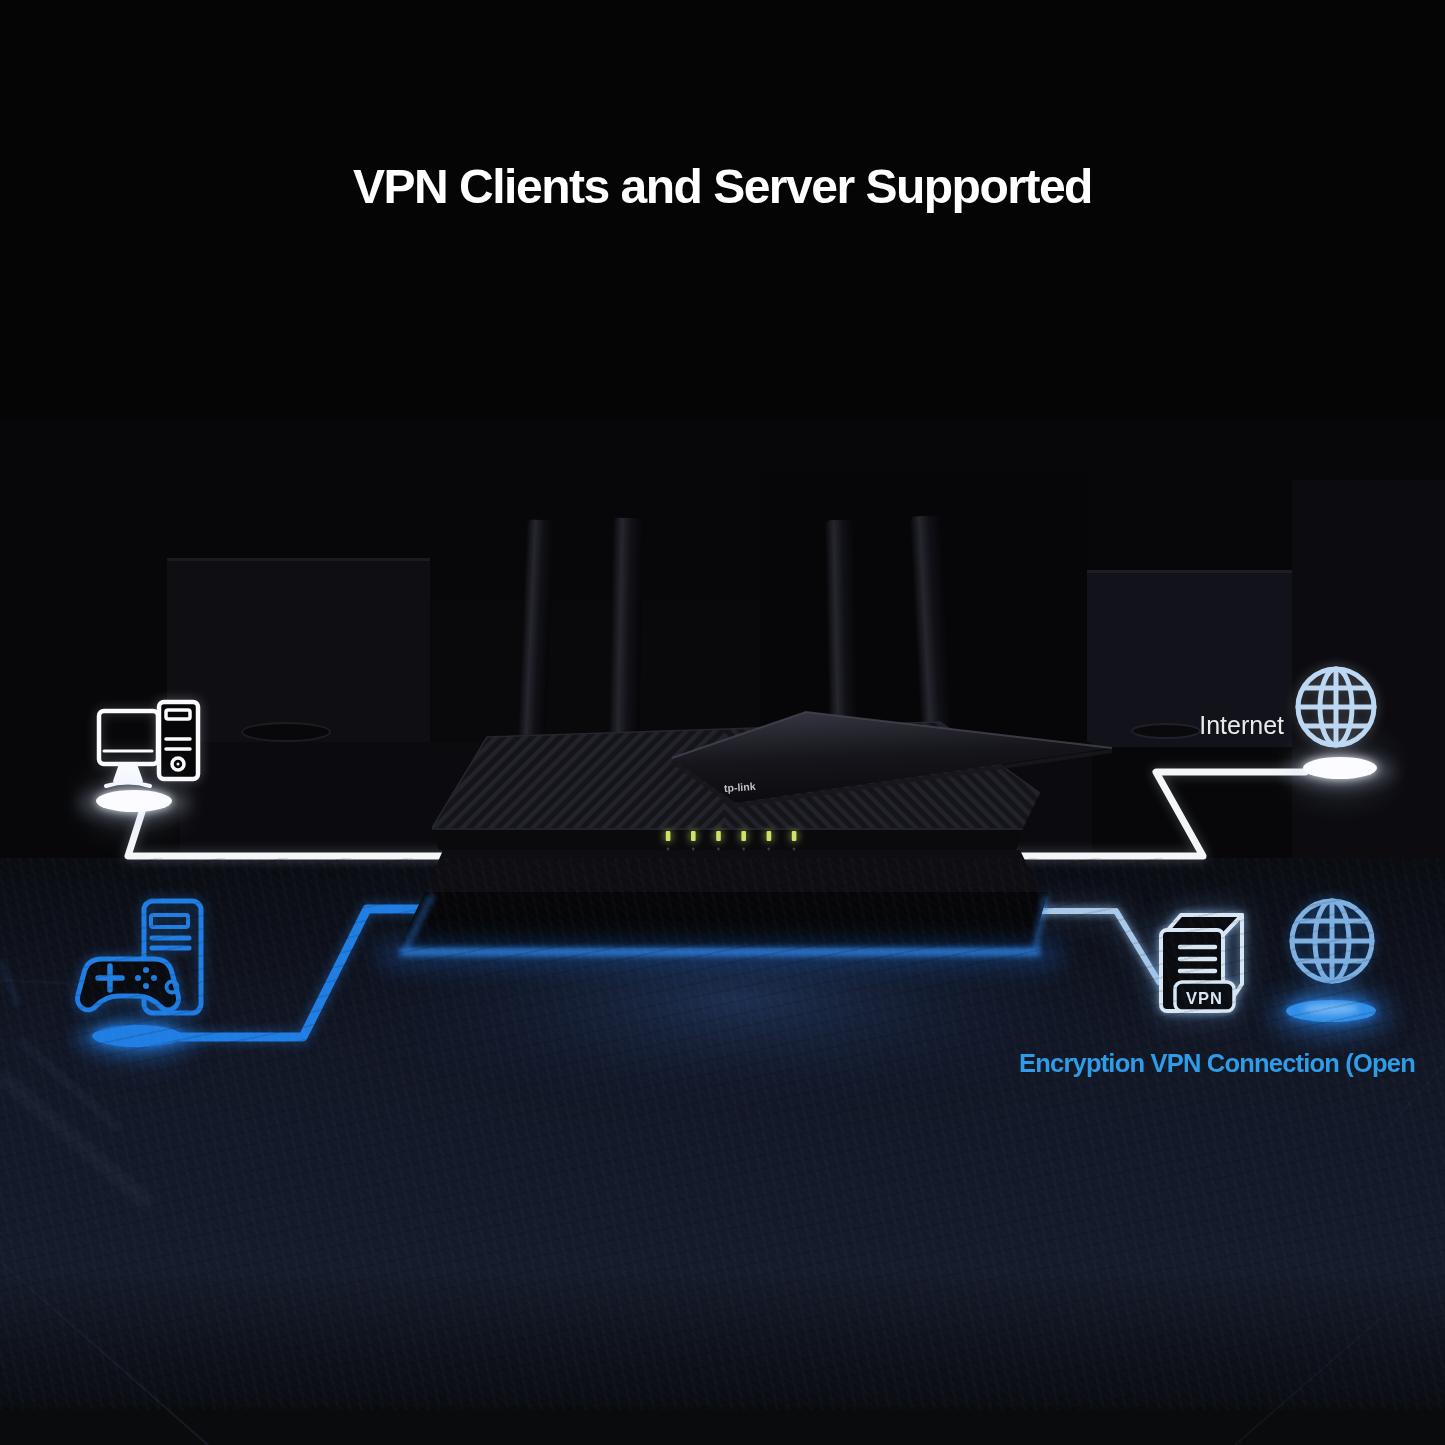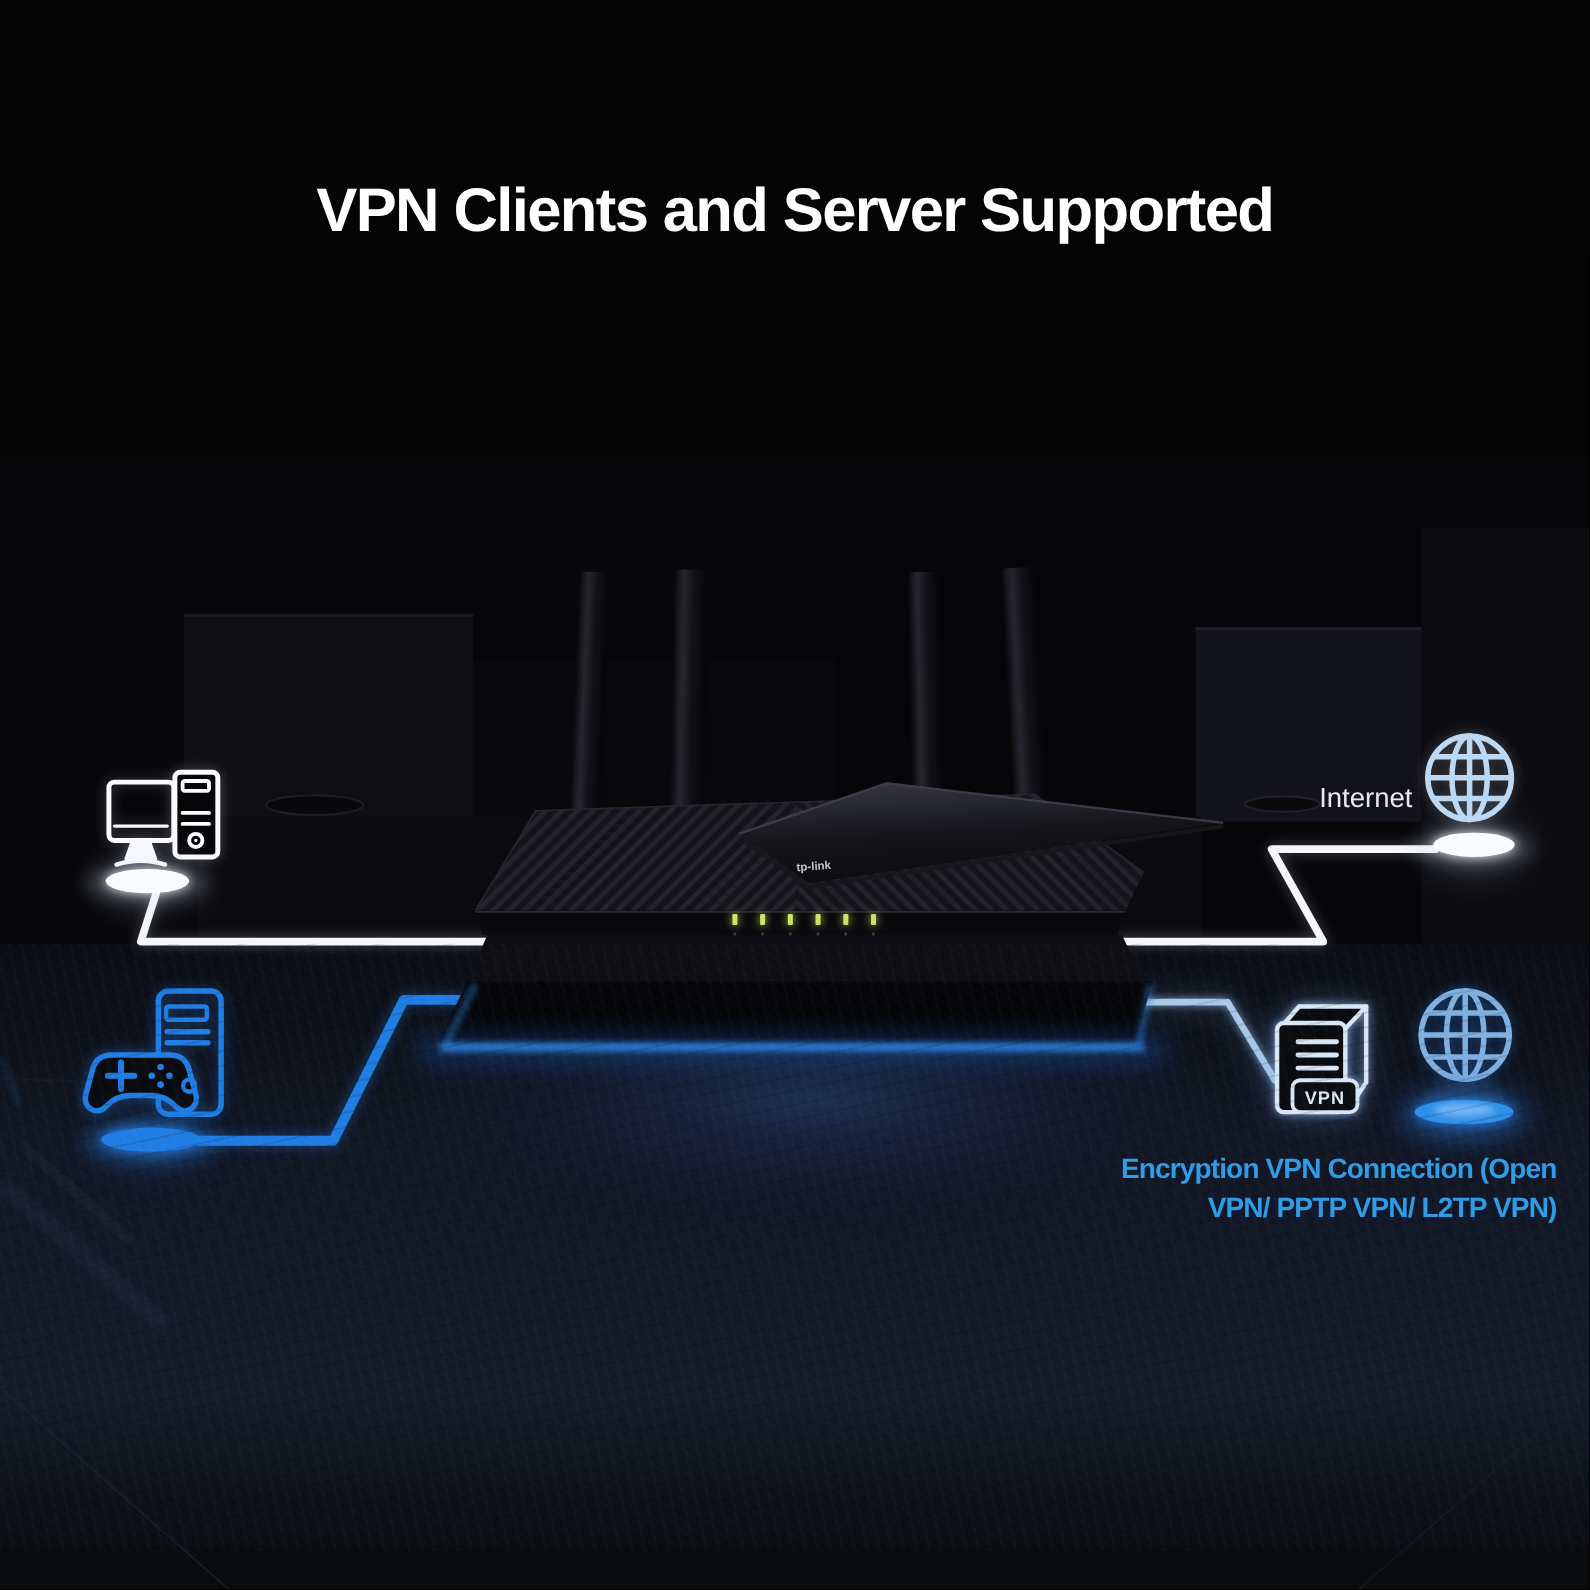--- a/index.html
+++ b/index.html
@@ -4,21 +4,21 @@
 <style>
   html,body{margin:0;padding:0;background:#000;}
   .stage{
     position:relative;width:1445px;height:1445px;overflow:hidden;
     background:#050506;
     font-family:"Liberation Sans", sans-serif;
   }
   .art{position:absolute;left:0;top:0;width:1445px;height:1445px;display:block;}
   .page-title{
     position:absolute;left:0;top:163px;width:1445px;
-    text-align:center;color:#ffffff;font-size:56px;font-weight:700;
+    text-align:center;color:#ffffff;font-size:48px;font-weight:700;
     letter-spacing:-1.5px;line-height:1;white-space:nowrap;z-index:5;
   }
   .caption{
     position:absolute;left:1010px;top:1046px;width:405px;z-index:5;
     text-align:right;color:#2e9ce6;font-size:25.5px;font-weight:700;
     letter-spacing:-0.8px;line-height:35px;
   }
   .floor-tex{
     position:absolute;left:0;top:858px;width:1445px;height:552px;z-index:2;pointer-events:none;
     background:
@@ -232,16 +232,15 @@
       <ellipse class="b12" cx="1331" cy="1014" rx="60" ry="17" fill="rgba(45,130,230,0.40)"></ellipse>
       <ellipse class="gb" cx="1331" cy="1011" rx="45" ry="11" fill="#2f8fe8"></ellipse>
       <ellipse class="b3" cx="1331" cy="1009" rx="28" ry="6" fill="rgba(130,190,250,0.8)"></ellipse>
     </g>
   </svg>
 
   <div class="floor-tex"></div>
 
   <div class="caption">
     <div>Encryption VPN Connection (Open</div>
-    <div>VPN/ PPTP VPN/ L2TP VPN)</div>
   </div>
 
 </div>
 
 </body></html>

